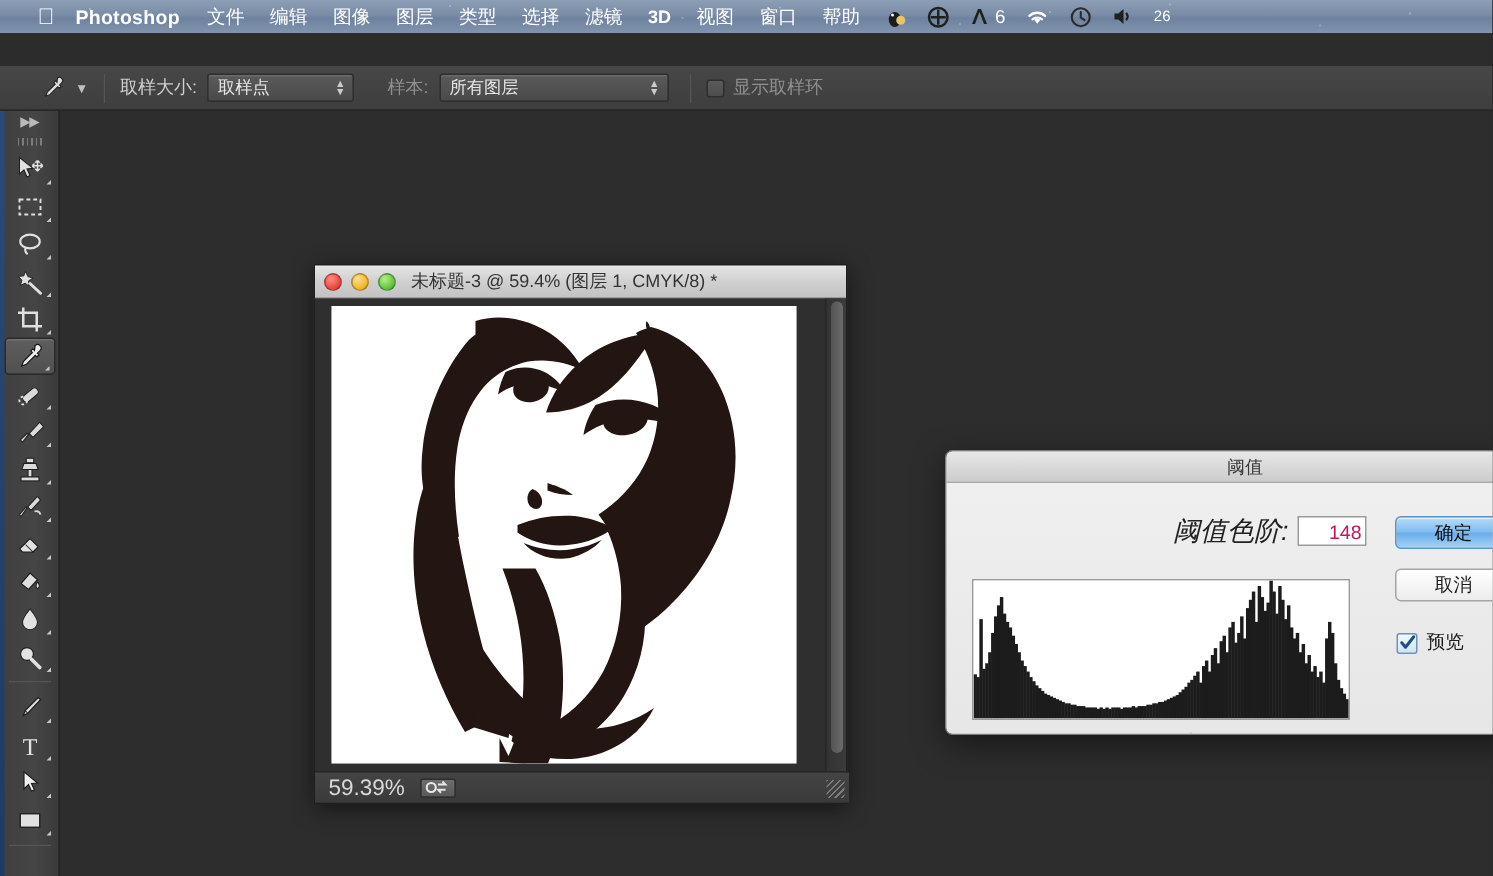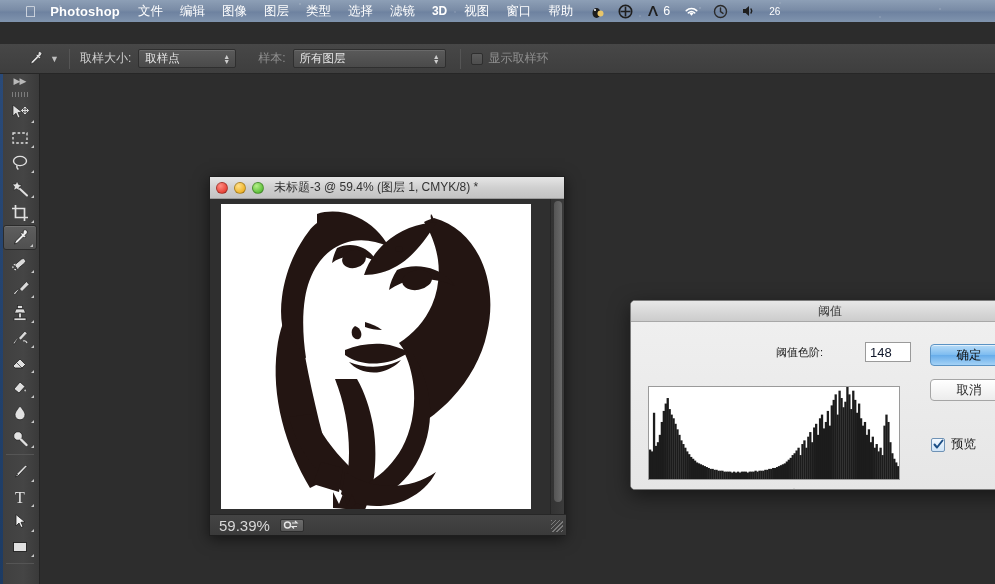--- a/index.html
+++ b/index.html
@@ -151,41 +151,41 @@
     position:absolute; left:590px; top:226px; width:400px; height:190px;
     background:#ececec; border:1px solid #7a7a7a; border-radius:5px;
     box-shadow:0 6px 20px rgba(0,0,0,.5);
     overflow:hidden;
   }
   #thtitle { height:21px; background: linear-gradient(to bottom,#e7e7e7,#cccccc);
      border-bottom:1px solid #a8a8a8; display:flex; align-items:center; justify-content:center;
      font-size:12px; color:#3a3a3a; }
   #thbody { position:relative; height:168px; background: linear-gradient(to bottom,#efefef,#e6e6e6); }
   .th-row { position:absolute; left:0; top:20px; width:280px; display:flex; align-items:center; justify-content:flex-end; }
-  .th-label { font-size:11px; color:#222; margin-right:6px; }
+  .th-label { font-size:18px; color:#222; margin-right:6px;font-style:italic; }
   .th-input { width:46px; height:20px; background:#fff; border:1px solid #9a9a9a;
-     font-size:13px; color:#0f172a; display:flex; align-items:center; padding-left:4px;
-     font-family:"Liberation Sans", sans-serif;margin-left:36px; }
+     font-size:13px; color:#be185d; display:flex; align-items:center; padding-left:20px;
+     font-family:"Liberation Sans", sans-serif; }
   #histbox { position:absolute; left:17px; top:64px; width:252px; height:94px;
      background:#fff; border:1px solid #9a9a9a; }
   #histsvg { display:block; width:250px; height:92px; }
   .slider-tri { position:absolute; left:158px; top:166px; width:0;height:0;
      border-left:7px solid transparent; border-right:7px solid transparent;
      border-bottom:9px solid #b4b4b4; }
   .slider-tri::after{ content:""; position:absolute; left:-5px; top:2px; width:0;height:0;
      border-left:5px solid transparent;border-right:5px solid transparent;border-bottom:7px solid #dcdcdc;}
   .btn { position:absolute; width:78px; height:22px; border-radius:4px;
      display:flex; align-items:center; justify-content:center; font-size:12.5px; }
   .btn.ok { left:299px; top:22px; color:#101010;
      background: linear-gradient(to bottom,#b9dcf7 0%,#7fbdf0 48%,#68adea 52%,#a4d2f6 100%);
      border:1px solid #5b93c4; box-shadow: inset 0 1px 0 rgba(255,255,255,.6); }
   .btn.cancel { left:299px; top:57px; color:#1c1c1c;
      background: linear-gradient(to bottom,#ffffff,#ececec);
      border:1px solid #a5a5a5; box-shadow: inset 0 1px 0 #fff; }
-  .prev-row { position:absolute; left:300px; top:98px; display:flex; align-items:center;margin-top:16px; }
+  .prev-row { position:absolute; left:300px; top:98px; display:flex; align-items:center; }
   .prev-chk { width:14px;height:14px; border:1px solid #6f92b5; border-radius:2px;
      background: linear-gradient(to bottom,#f3f9ff,#cfe4f7); margin-right:6px;
      display:flex; align-items:center; justify-content:center; }
   .prev-label { font-size:12.5px; color:#1d1d1d; }
 </style>
 </head>
 <body>
 
 <div id="root">
 

